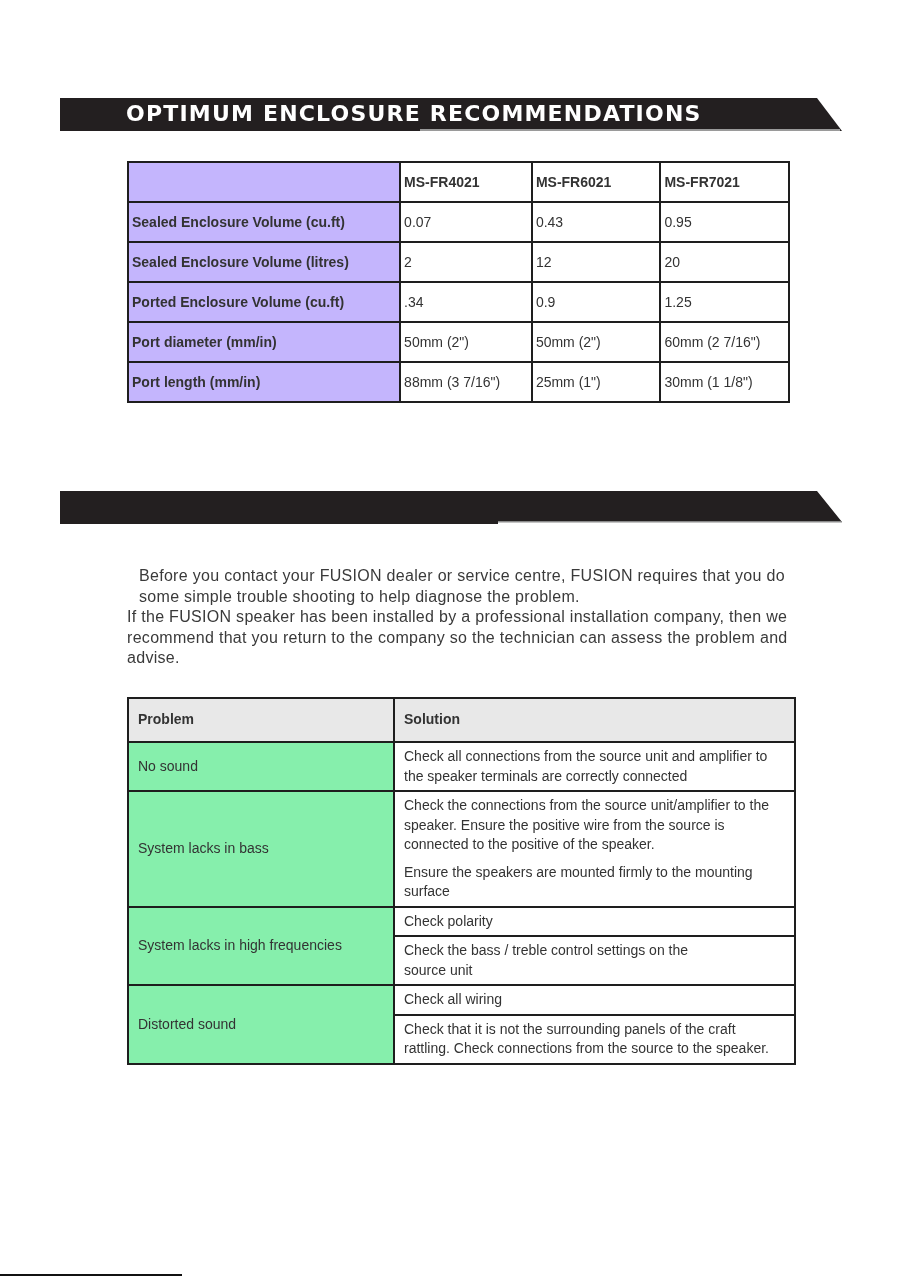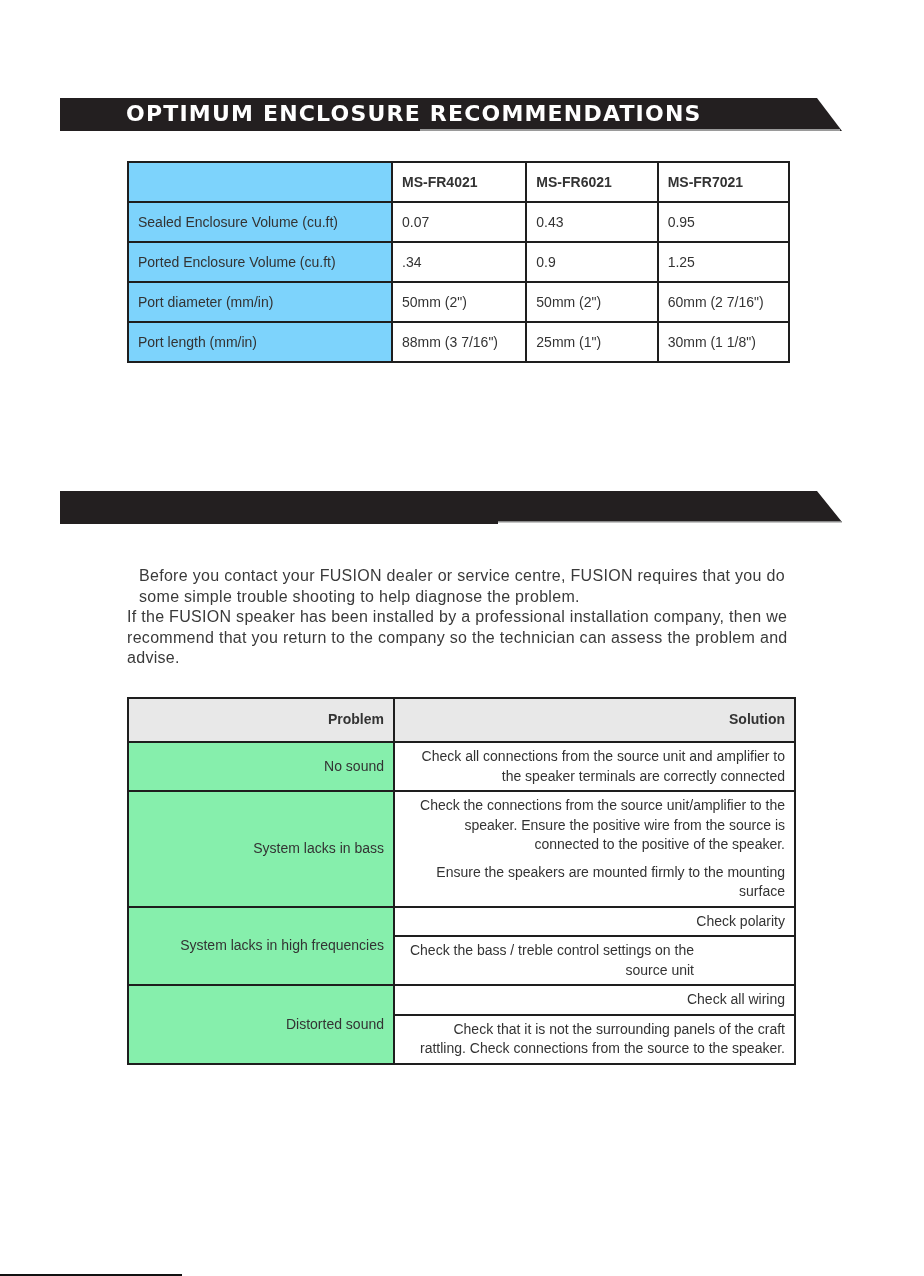--- a/index.html
+++ b/index.html
@@ -3,29 +3,29 @@
 <meta charset="utf-8">
 <style>
   html, body { margin:0; padding:0; }
   body { width:924px; height:1276px; background:#ffffff; position:relative; overflow:hidden;
          font-family:"DejaVu Sans", sans-serif; color:#2b2b2b; }
   .banner { position:absolute; left:60px; height:33px; width:782px; }
   .banner svg { position:absolute; left:0; top:0; }
   .banner .title { position:absolute; left:66px; top:3px; color:#fff; font-family:"DejaVu Sans", sans-serif;
         font-size:22px; letter-spacing:1.2px; font-weight:bold; white-space:nowrap; line-height:26px; }
   table { position:absolute; border-collapse:collapse; font-family:"Liberation Sans", sans-serif; font-size:14px; }
-  td { border:2.5px solid #1e1e1e; padding:0 9px; vertical-align:middle; color:#333; }
+  td { border:2.5px solid #1e1e1e; padding:0 3px; vertical-align:middle; color:#333; }
   .t1 { left:127px; top:161px; width:663px; }
   .t1 td { height:38px; }
-  .t1 .lbl { background:#7dd3fc; font-weight:normal; width:246px; }
+  .t1 .lbl { background:#c4b5fd; font-weight:bold; width:246px; }
   .t1 .hdr { font-weight:bold; }
   .t1 .c1 { width:115px; } .t1 .c2 { width:112px; } .t1 .c3 { width:112px; }
   .intro { position:absolute; left:127px; width:680px; font-family:"Liberation Sans", sans-serif; font-size:16px;
            line-height:20.5px; color:#3a3a3a; letter-spacing:0.3px; }
-  .t2 { left:127px; top:697px; width:669px; font-size:14px;text-align:right; }
+  .t2 { left:127px; top:697px; width:669px; font-size:14px; }
   .t2 td { line-height:19.5px; padding:4px 9px; }
   .t2 .plbl { background:#86efac; font-weight:normal; width:246px; }
   .t2 .head td { background:#e8e8e8; font-weight:bold; height:34px; }
   .t2 .sol p { margin:0; }
   .t2 .sol p + p { margin-top:8px; }
   .scanline { position:absolute; left:0; top:1274px; width:182px; height:2px; background:#111; }
 </style>
 </head>
 <body>
 
@@ -43,20 +43,26 @@
     <td class="lbl"></td>
     <td class="hdr c1">MS-FR4021</td>
     <td class="hdr c2">MS-FR6021</td>
     <td class="hdr c3">MS-FR7021</td>
   </tr>
   <tr>
     <td class="lbl">Sealed Enclosure Volume (cu.ft)</td>
     <td>0.07</td>
     <td>0.43</td>
     <td>0.95</td>
+  </tr>
+  <tr>
+    <td class="lbl">Sealed Enclosure Volume (litres)</td>
+    <td>2</td>
+    <td>12</td>
+    <td>20</td>
   </tr>
   <tr>
     <td class="lbl">Ported Enclosure Volume (cu.ft)</td>
     <td>.34</td>
     <td>0.9</td>
     <td>1.25</td>
   </tr>
   <tr>
     <td class="lbl">Port diameter (mm/in)</td>
     <td>50mm (2")</td>

